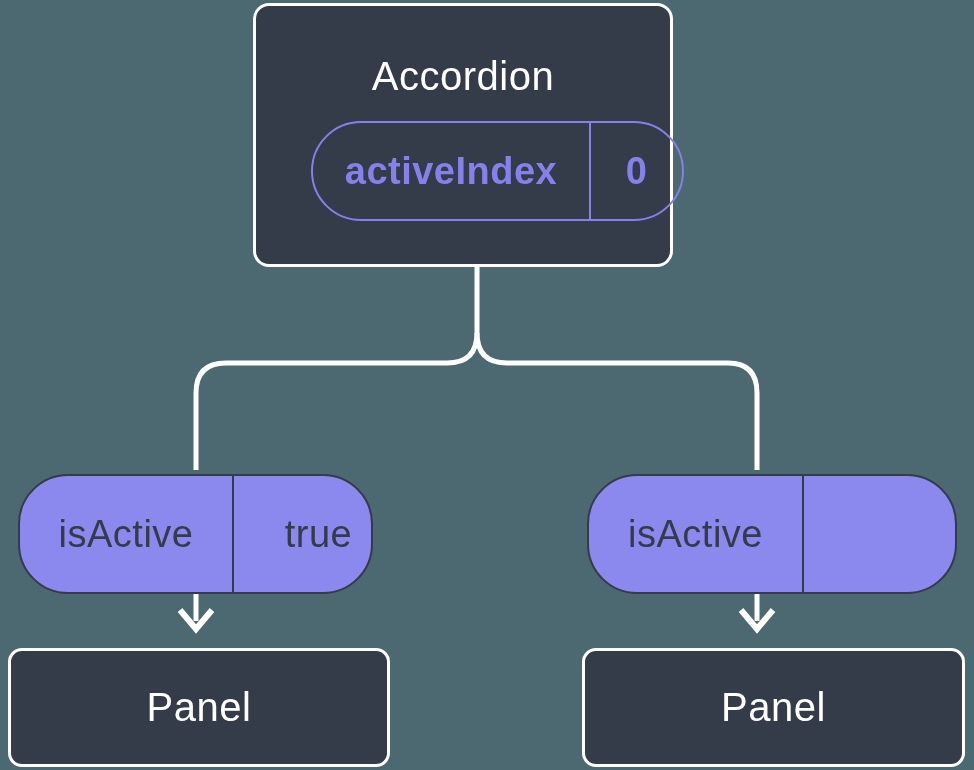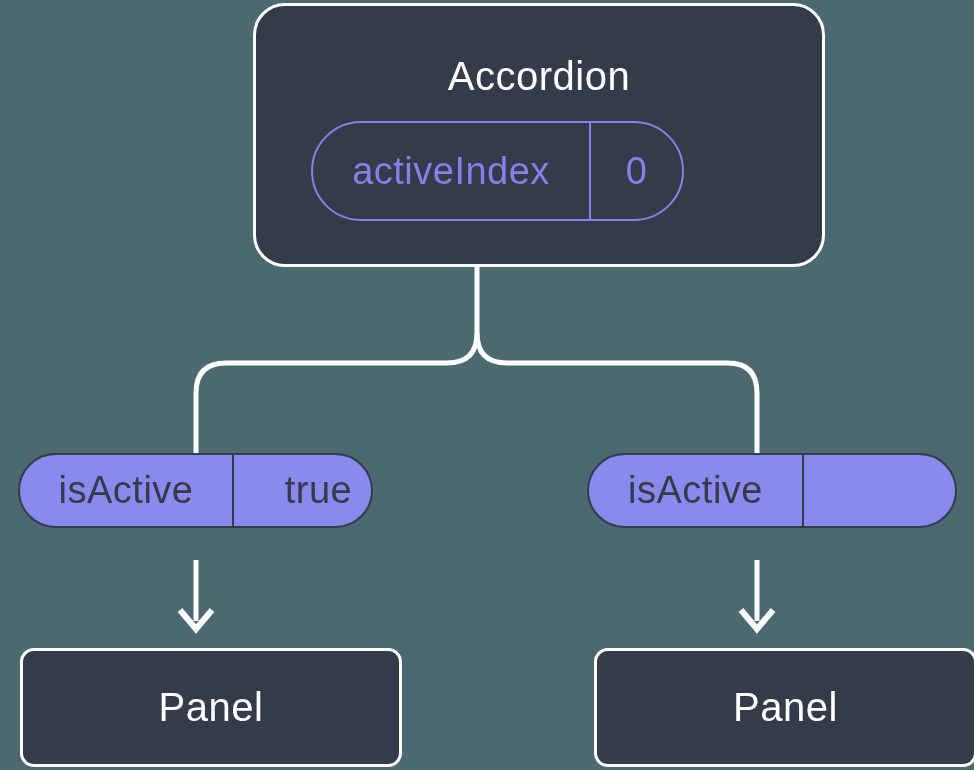--- a/index.html
+++ b/index.html
@@ -14,46 +14,46 @@
 
   svg.connectors { position: absolute; left: 0; top: 0; z-index: 1; }
 
   .node {
     position: absolute;
     background: #343B49;
     border: 3px solid #FFFFFF;
     border-radius: 16px;
     z-index: 2;
   }
-  .node-root { left: 253px; top: 3px; width: 572px; height: 264px; border-radius: 32px; }
+  .node-root { left: 253px; top: 3px; width: 420px; height: 264px; }
   .node-root .node-title {
     position: absolute; top: 50px; left: 0; width: 100%;
     text-align: center;
     color: #FFFFFF; font-size: 40px; font-weight: 500; line-height: 40px;
     letter-spacing: 0.5px;
   }
 
   .state-pill {
     position: absolute; left: 55px; top: 115px;
     width: 373px; height: 100px;
     border: 2px solid #8481EA;
     border-radius: 50px;
     display: flex; align-items: stretch;
     color: #8481EA;
   }
   .state-pill .cell {
     display: flex; align-items: center; justify-content: center;
-    font-size: 38px; font-weight: 400; letter-spacing: 0.5px;
+    font-size: 38px; font-weight: 700; letter-spacing: 0.5px;
   }
   .state-pill .cell-name { width: 276px; }
   .state-pill .cell-value { flex: 1; }
   .state-pill .divider { width: 2px; background: #8481EA; }
 
   .prop-pill {
-    position: absolute; top: 453px; height: 75px;
+    position: absolute; top: 474px; height: 120px;
     background: #8B88EE;
     border: 2px solid #343B49;
     border-radius: 50px;
     display: flex; align-items: stretch;
     color: #343B49;
     z-index: 2;
   }
   .prop-pill .cell {
     display: flex; align-items: center; justify-content: center;
     font-size: 38px; font-weight: 400; letter-spacing: 0.5px;
@@ -62,21 +62,21 @@
   .prop-pill-left { left: 18px; width: 355px; }
   .prop-pill-left .cell-name { width: 212px; }
   .prop-pill-left .cell-value { flex: 1; padding-left: 32px; }
   .prop-pill-right { left: 587px; width: 370px; }
   .prop-pill-right .cell-name { width: 213px; }
   .prop-pill-right .cell-value { flex: 1; }
 
   .node-panel {
     border-radius: 14px;
     display: flex; align-items: center; justify-content: center;
-    color: #FFFFFF; font-size: 40px; font-weight: 500; letter-spacing: 0.5px; margin-left: 12px;
+    color: #FFFFFF; font-size: 40px; font-weight: 500; letter-spacing: 0.5px;
   }
   .node-panel-left { left: 8px; top: 648px; width: 382px; height: 119px; }
   .node-panel-right { left: 582px; top: 648px; width: 383px; height: 119px; }
 </style>
 </head>
 <body>
 
 <div class="stage">
 
   <svg class="connectors" width="974" height="770" viewBox="0 0 974 770">

